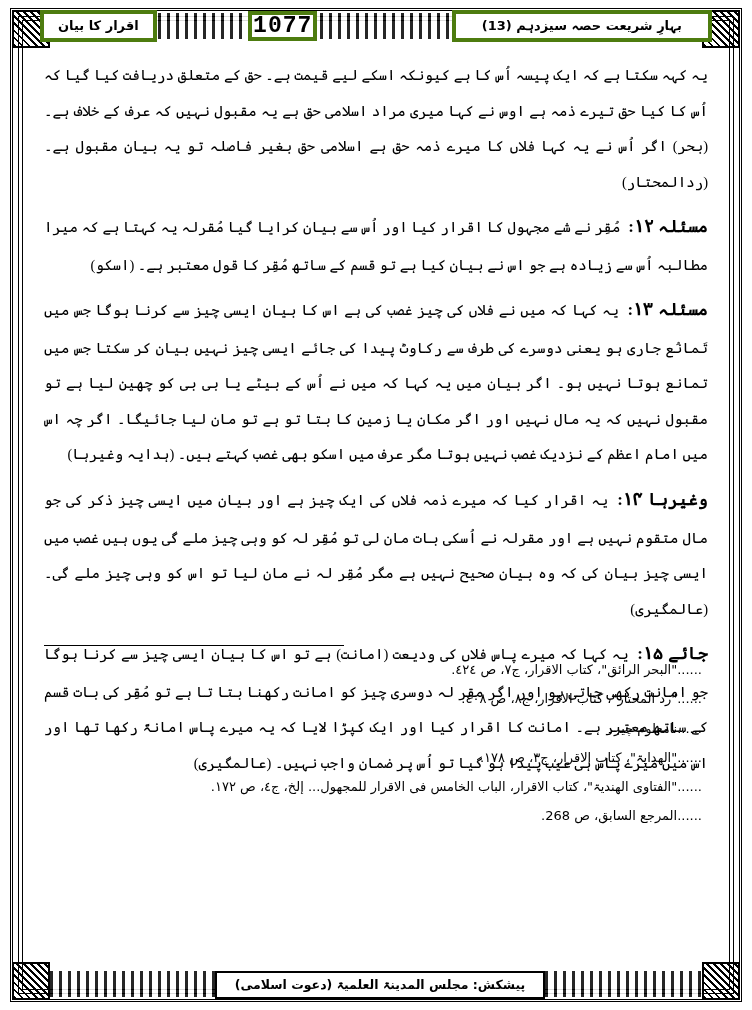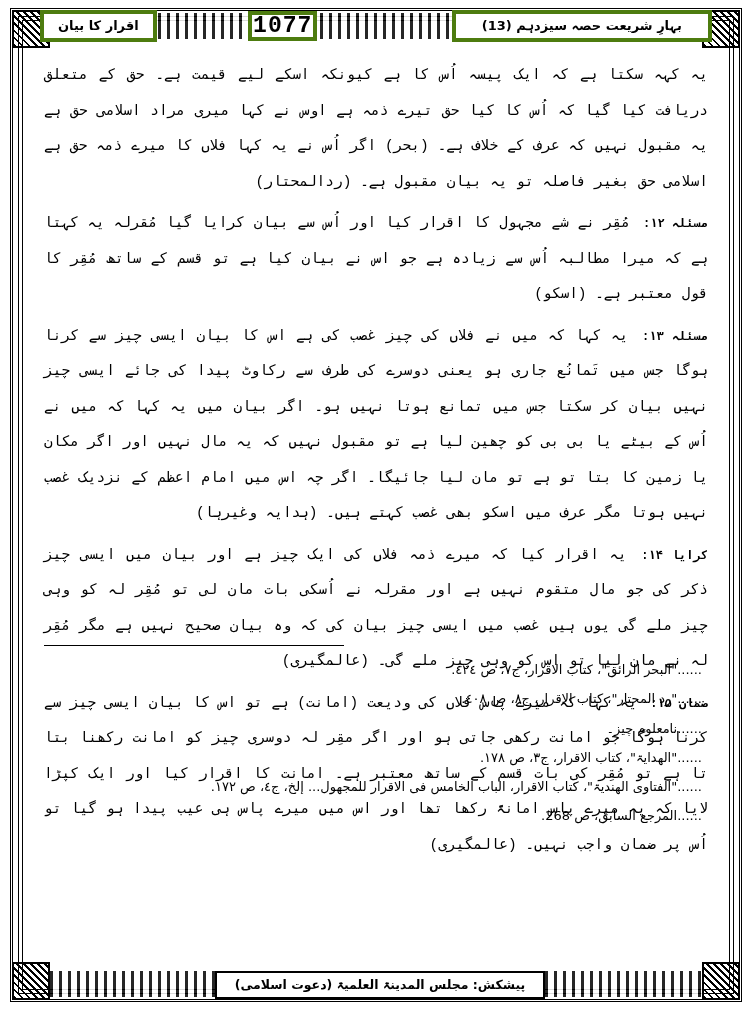--- a/index.html
+++ b/index.html
@@ -115,31 +115,31 @@
   .content {
     position: absolute;
     left: 44px;
     right: 44px;
     top: 58px;
     bottom: 84px;
     direction: rtl;
     text-align: justify;
     font-size: 14.5px;
     line-height: 2.45;
-    font-family: Liberation Mono, monospace;
+    font-family: Liberation Serif, serif;
   }
   .para {
     margin: 0 0 2px 0;
     text-align: justify;
     text-justify: inter-word;
   }
   .para.masla { margin-top: 6px; }
   .masla-label {
     font-weight: bold;
-    font-size: 12px;
+    font-size: 17px;
     margin-left: 4px;
   }
 
   
   .footnote-rule {
     position: absolute;
     left: 44px;
     width: 300px;
     top: 645px;
     border-top: 1.4px solid #000;
@@ -216,26 +216,26 @@
       <span class="masla-label">مسئلہ ۱۲:</span>
       <span>مُقِر نے شے مجہول کا اقرار کیا اور اُس سے بیان کرایا گیا مُقرلہ یہ کہتا ہے کہ میرا مطالبہ اُس سے زیادہ ہے جو اس نے بیان کیا ہے تو قسم کے ساتھ مُقِر کا قول معتبر ہے۔ (اسکو)</span>
     </p>
 
     <p class="para masla">
       <span class="masla-label">مسئلہ ۱۳:</span>
       <span>یہ کہا کہ میں نے فلاں کی چیز غصب کی ہے اس کا بیان ایسی چیز سے کرنا ہوگا جس میں تَمانُع جاری ہو یعنی دوسرے کی طرف سے رکاوٹ پیدا کی جائے ایسی چیز نہیں بیان کر سکتا جس میں تمانع ہوتا نہیں ہو۔ اگر بیان میں یہ کہا کہ میں نے اُس کے بیٹے یا بی بی کو چھین لیا ہے تو مقبول نہیں کہ یہ مال نہیں اور اگر مکان یا زمین کا بتا تو ہے تو مان لیا جائیگا۔ اگر چہ اس میں امام اعظم کے نزدیک غصب نہیں ہوتا مگر عرف میں اسکو بھی غصب کہتے ہیں۔ (ہدایہ وغیرہا)</span>
     </p>
 
     <p class="para masla">
-      <span class="masla-label">کرایا ۱۴:</span>
+      <span class="masla-label">وغیرہا ۱۴:</span>
       <span>یہ اقرار کیا کہ میرے ذمہ فلاں کی ایک چیز ہے اور بیان میں ایسی چیز ذکر کی جو مال متقوم نہیں ہے اور مقرلہ نے اُسکی بات مان لی تو مُقِر لہ کو وہی چیز ملے گی یوں ہیں غصب میں ایسی چیز بیان کی کہ وہ بیان صحیح نہیں ہے مگر مُقِر لہ نے مان لیا تو اس کو وہی چیز ملے گی۔ (عالمگیری)</span>
     </p>
 
     <p class="para masla">
-      <span class="masla-label">ضمان ۱۵:</span>
+      <span class="masla-label">جائے ۱۵:</span>
       <span>یہ کہا کہ میرے پاس فلاں کی ودیعت (امانت) ہے تو اس کا بیان ایسی چیز سے کرنا ہوگا جو امانت رکھی جاتی ہو اور اگر مقِر لہ دوسری چیز کو امانت رکھنا بتا تا ہے تو مُقِر کی بات قسم کے ساتھ معتبر ہے۔ امانت کا اقرار کیا اور ایک کپڑا لایا کہ یہ میرے پاس امانۃً رکھا تھا اور اس میں میرے پاس ہی عیب پیدا ہو گیا تو اُس پر ضمان واجب نہیں۔ (عالمگیری)</span>
     </p>
 
   </div>
 
   <div class="footnote-rule"></div>
 
   <div class="footnotes">
     <p class="fn">......"البحر الرائق"، کتاب الاقرار، ج۷، ص ٤٢٤.</p>
     <p class="fn">......"رد المحتار"، کتاب الاقرار، ج۸، ص ٤٠٨.</p>

